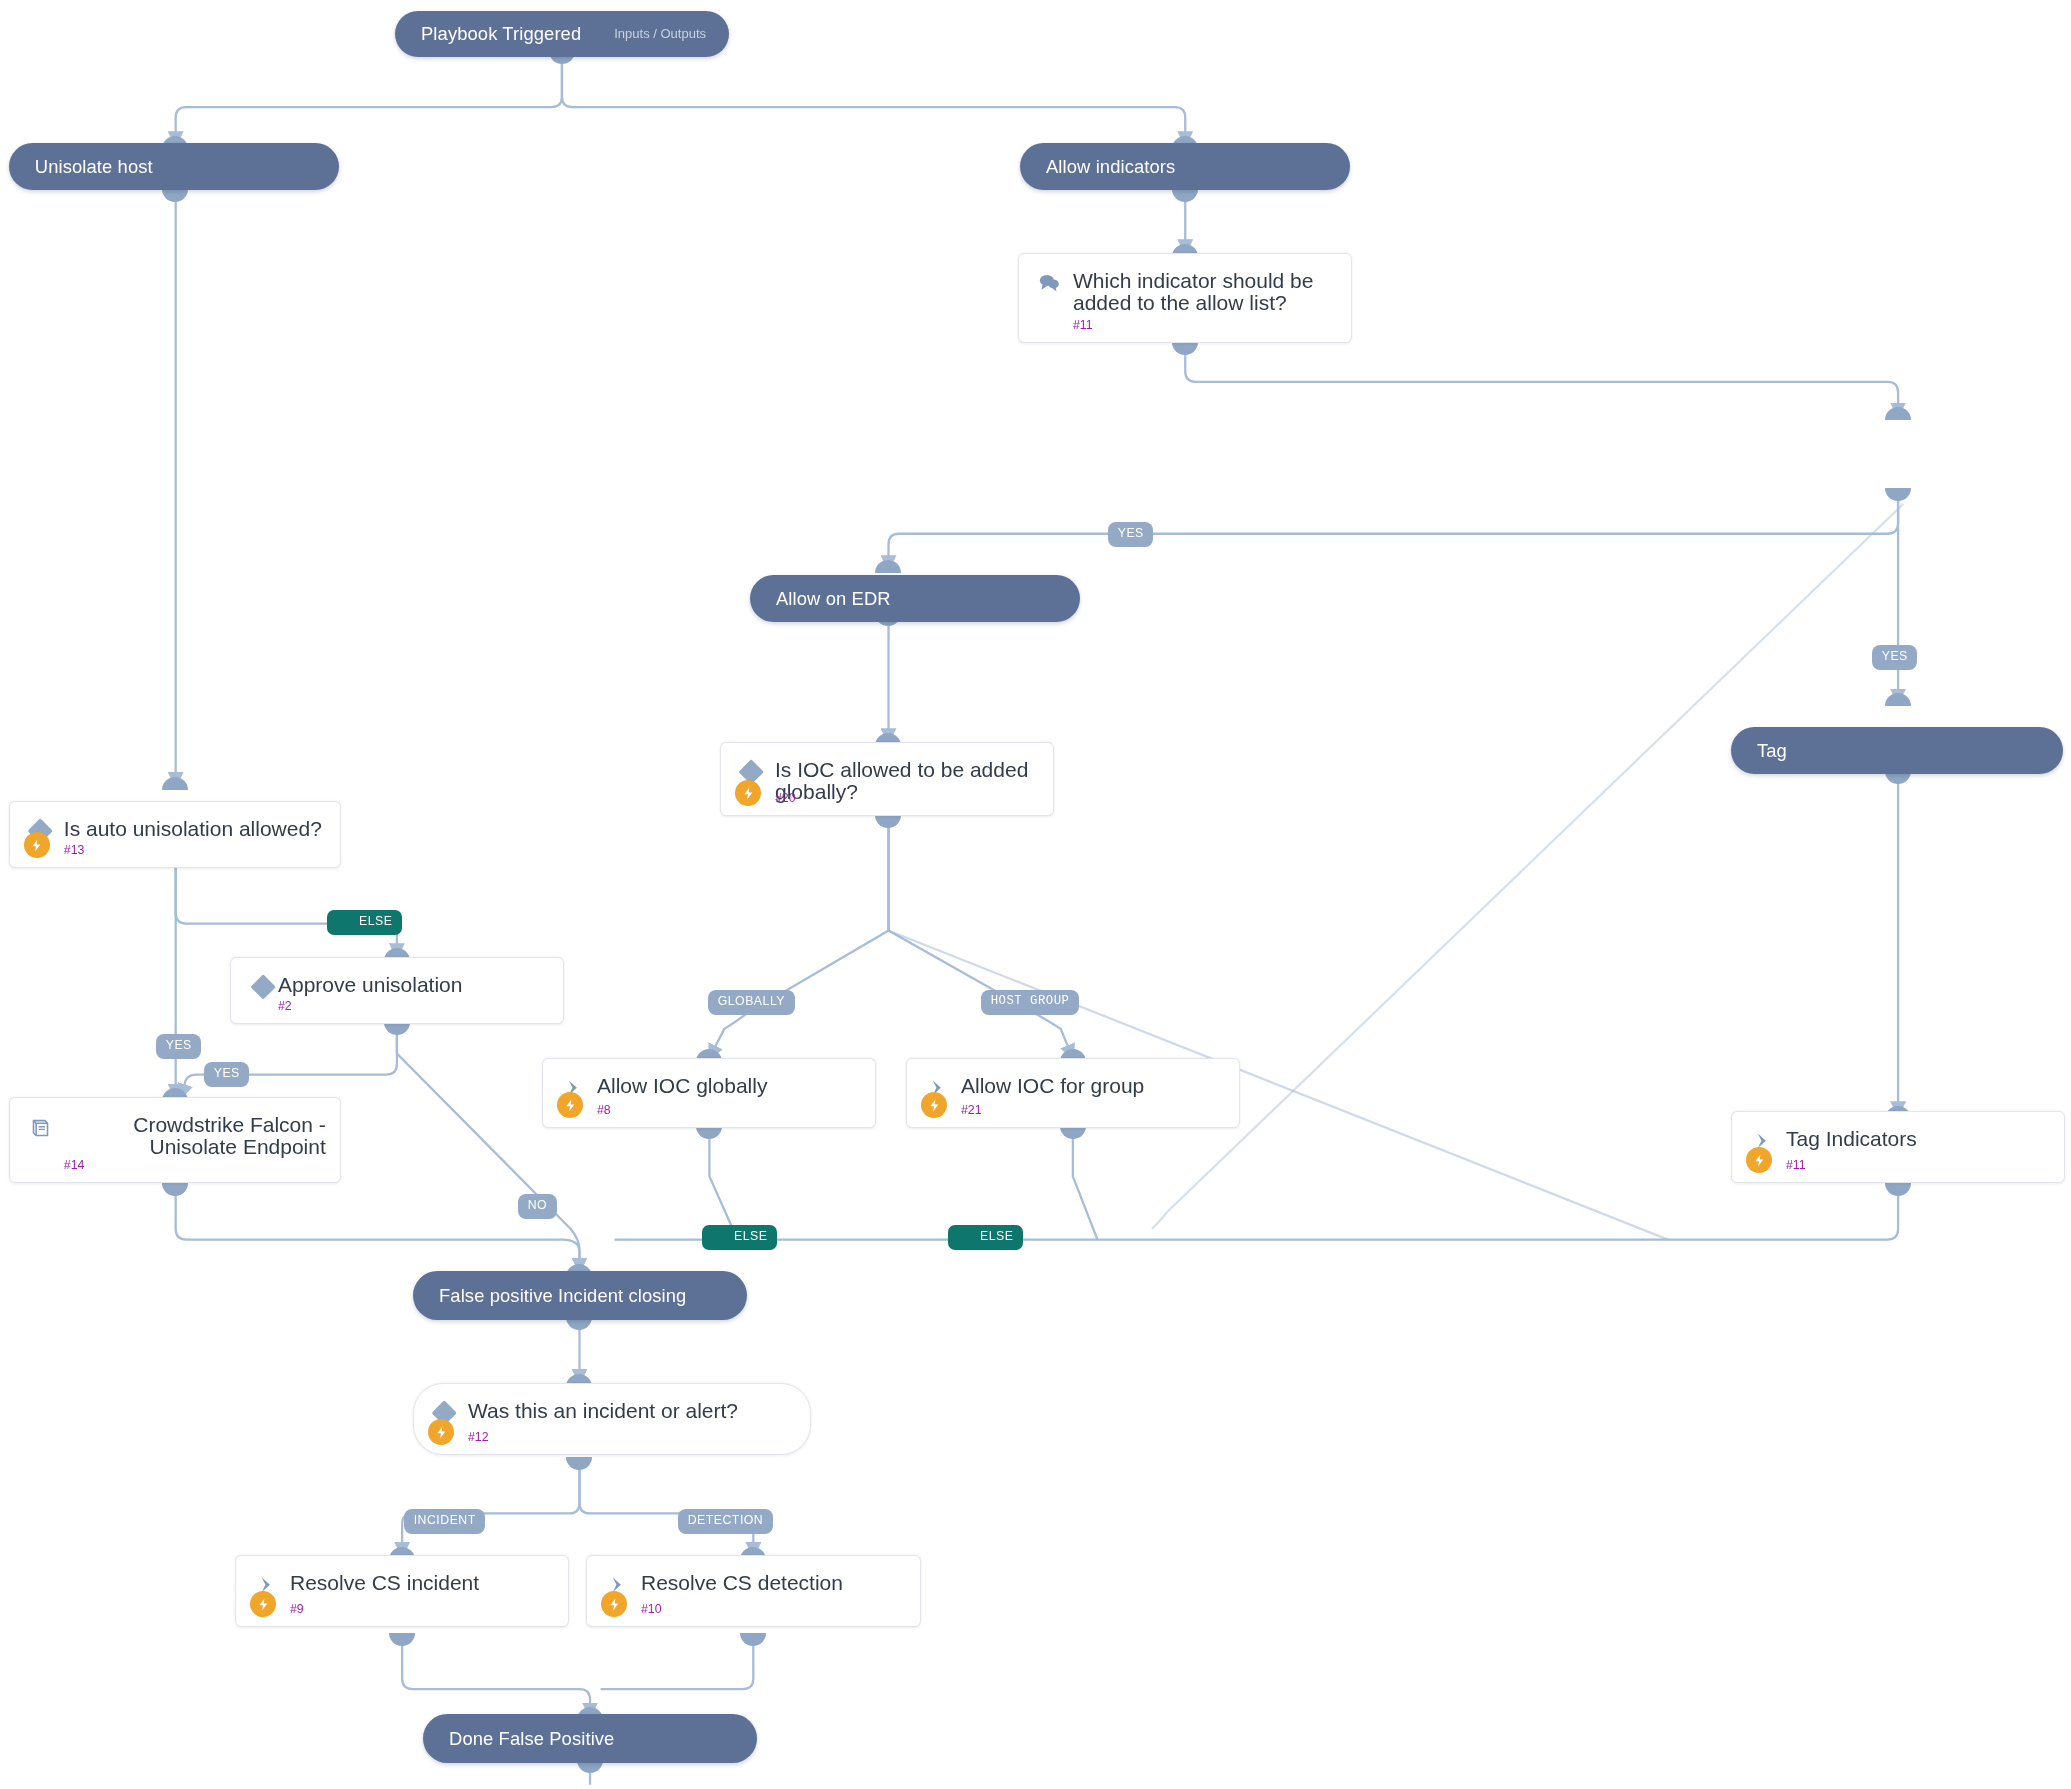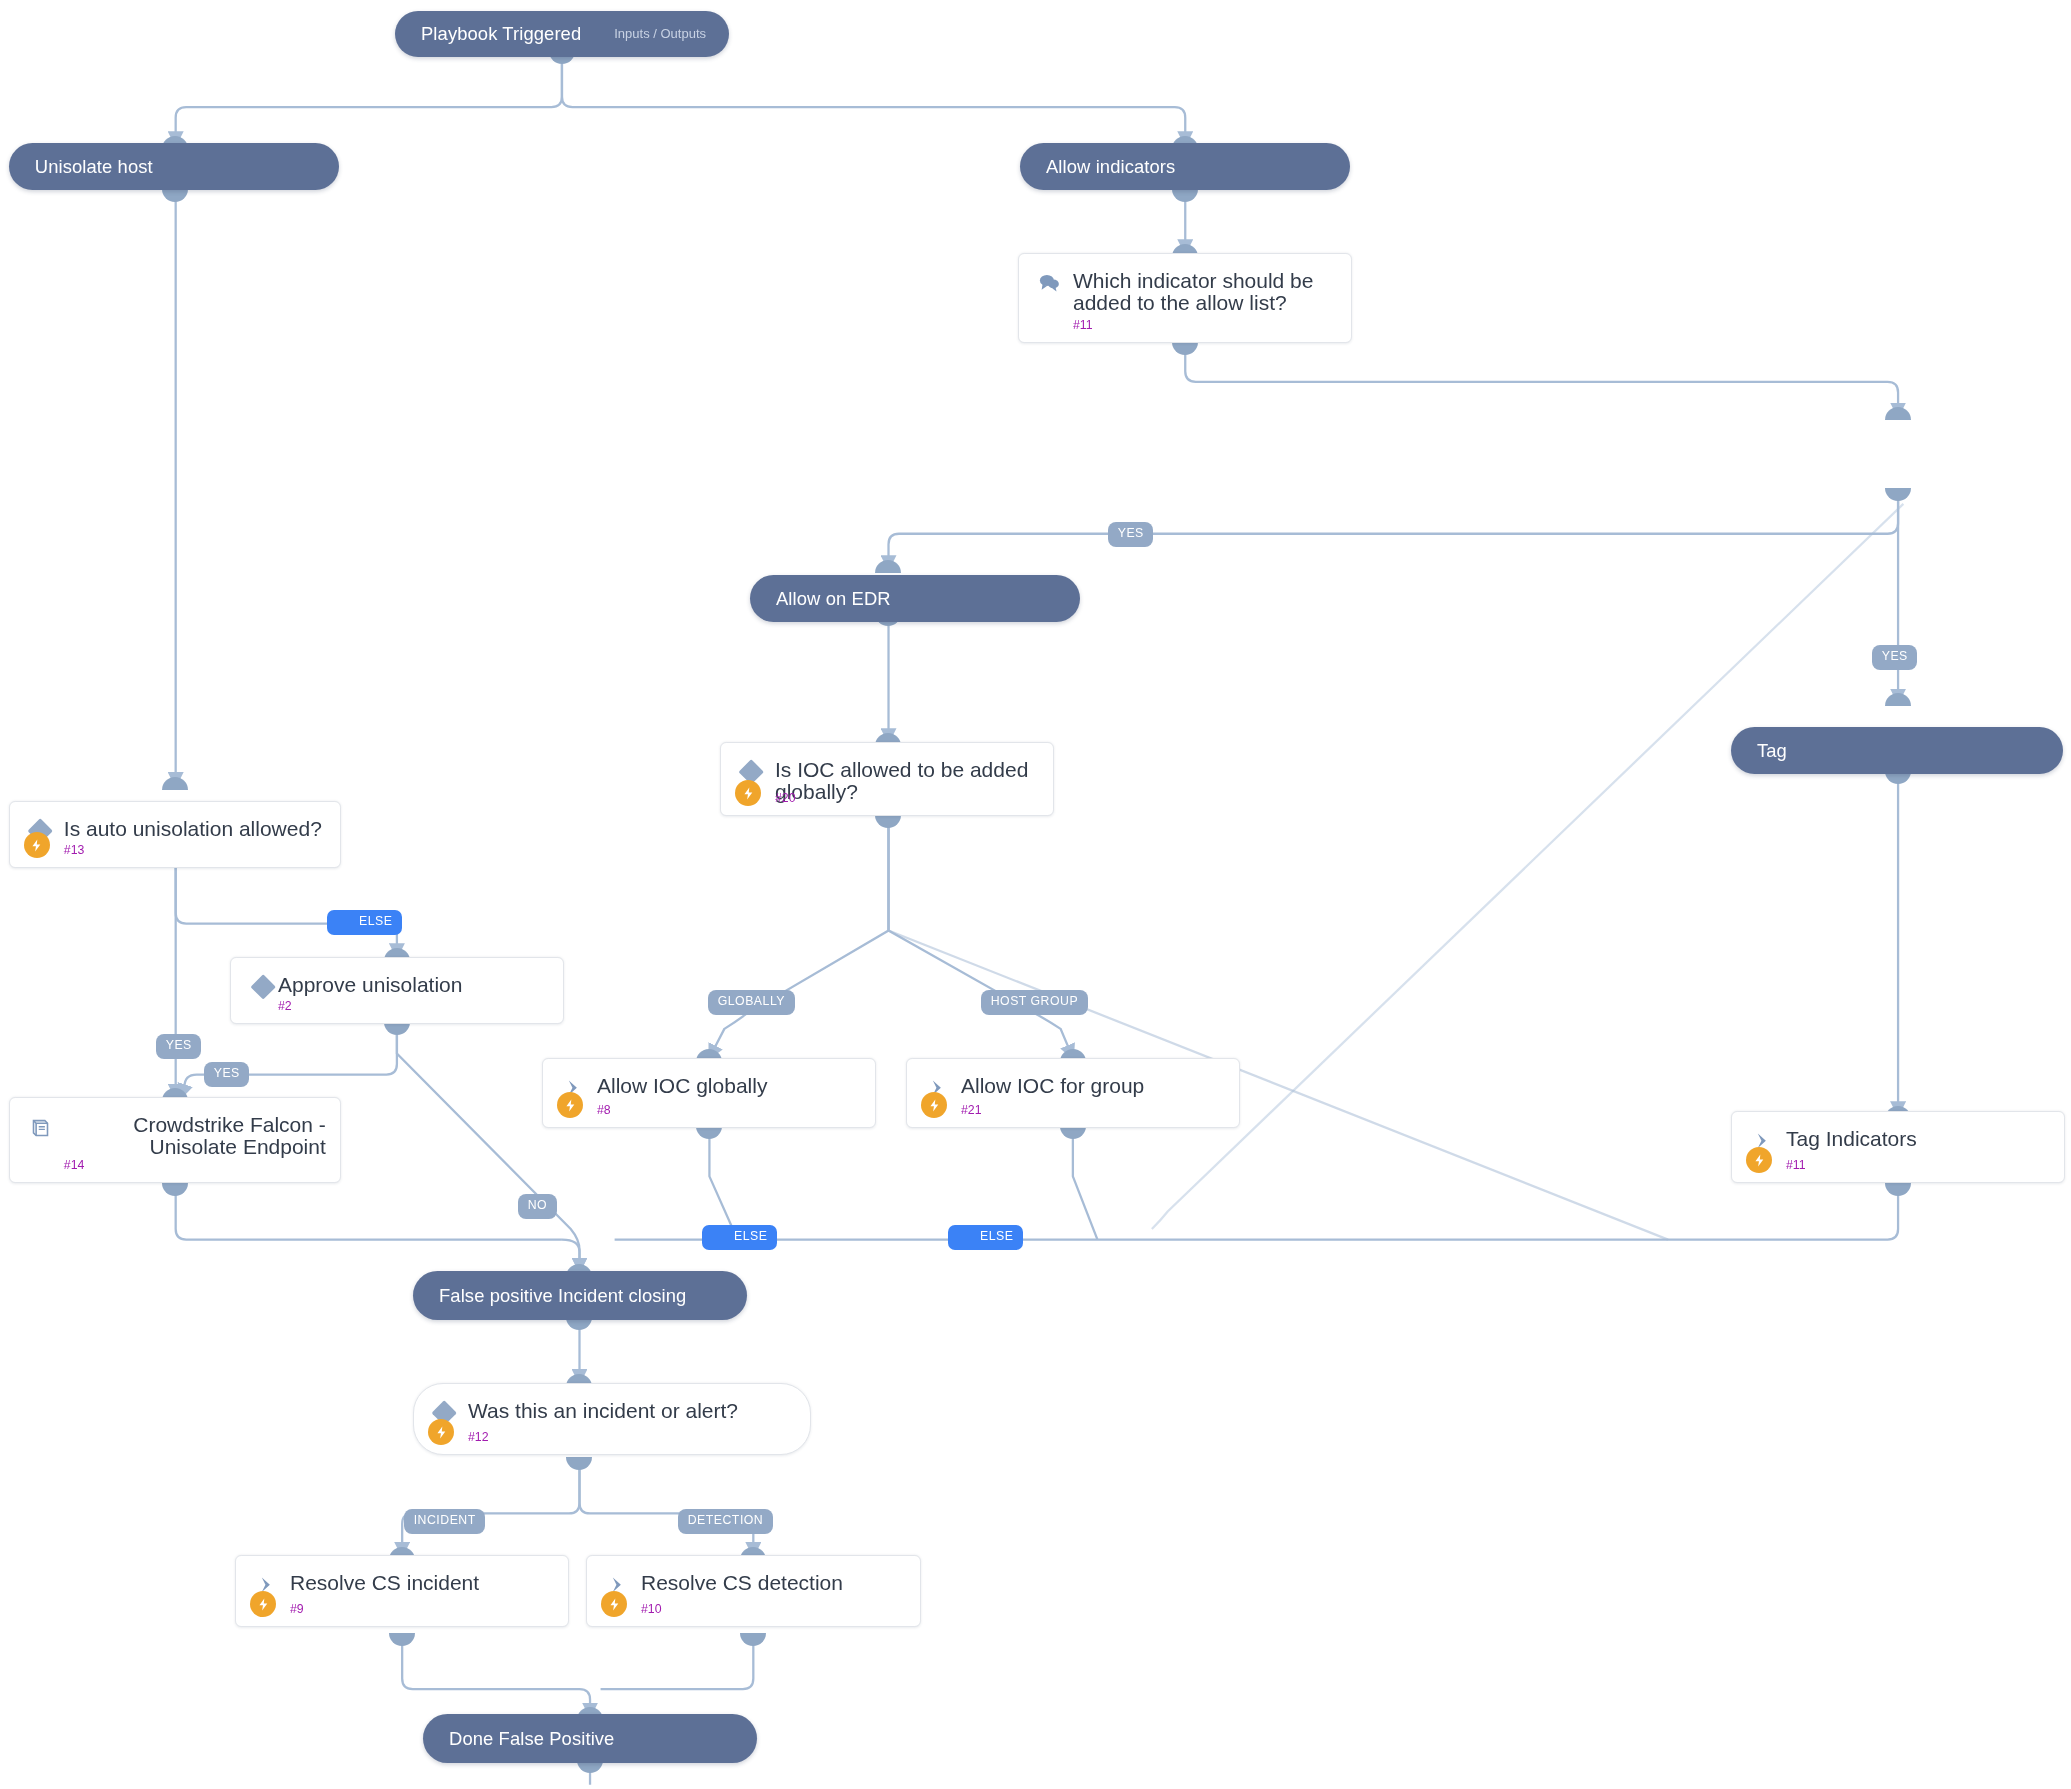--- a/index.html
+++ b/index.html
@@ -114,21 +114,21 @@
     font-size: 12.3px;
     letter-spacing: 0.5px;
     border-radius: 8px;
     padding: 6.1px 9.7px 7px 9.7px;
     line-height: 11.4px;
     white-space: nowrap;
     z-index: 6;
     text-align: center;
   }
   .blabel.dark {
-    background: #3b82f6;
+    background: #0f766e;
     border-radius: 7px;
     padding-left: 32px;
   }
 
   
   .port {
     position: absolute;
     width: 26px;
     height: 13px;
     background: #8fa7c4;
@@ -431,21 +431,21 @@
   <div class="blabel dark" style="left:327px; top:910px;">ELSE</div>
 
   <div class="blabel" style="left:156px; top:1034px;">YES</div>
 
   <div class="blabel" style="left:204px; top:1062px;">YES</div>
 
   <div class="blabel" style="left:518px; top:1194px;">NO</div>
 
   <div class="blabel" style="left:708px; top:990px;">GLOBALLY</div>
 
-  <div class="blabel" style="left:981px; top:990px;">HOST GROUP</div>
+  <div class="blabel" style="left:981px; top:990px;font-family:Liberation Mono, monospace;">HOST GROUP</div>
 
   <div class="blabel dark" style="left:702px; top:1225px;">ELSE</div>
 
   <div class="blabel dark" style="left:948px; top:1225px;">ELSE</div>
 
   <div class="blabel" style="left:404px; top:1509px;">INCIDENT</div>
 
   <div class="blabel" style="left:678px; top:1509px;">DETECTION</div>
 
 </div>

